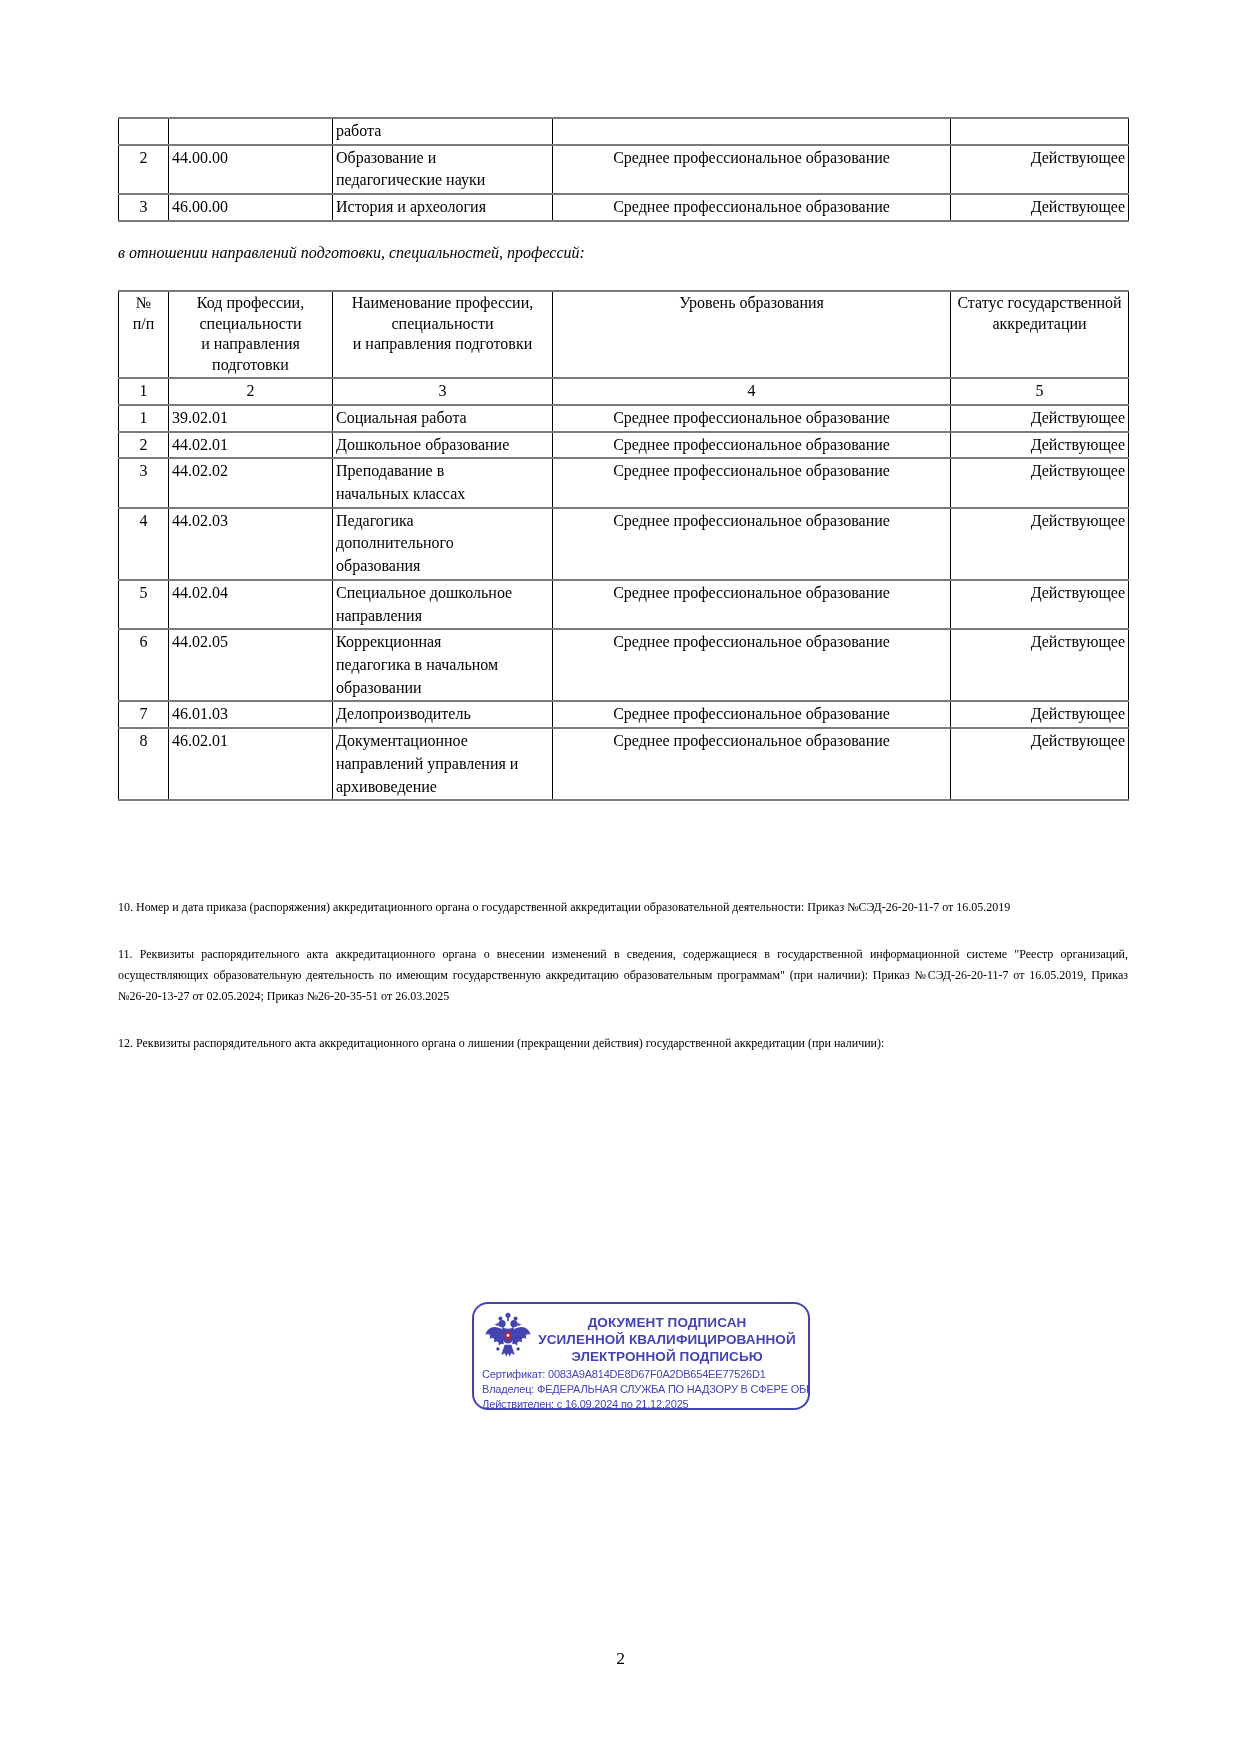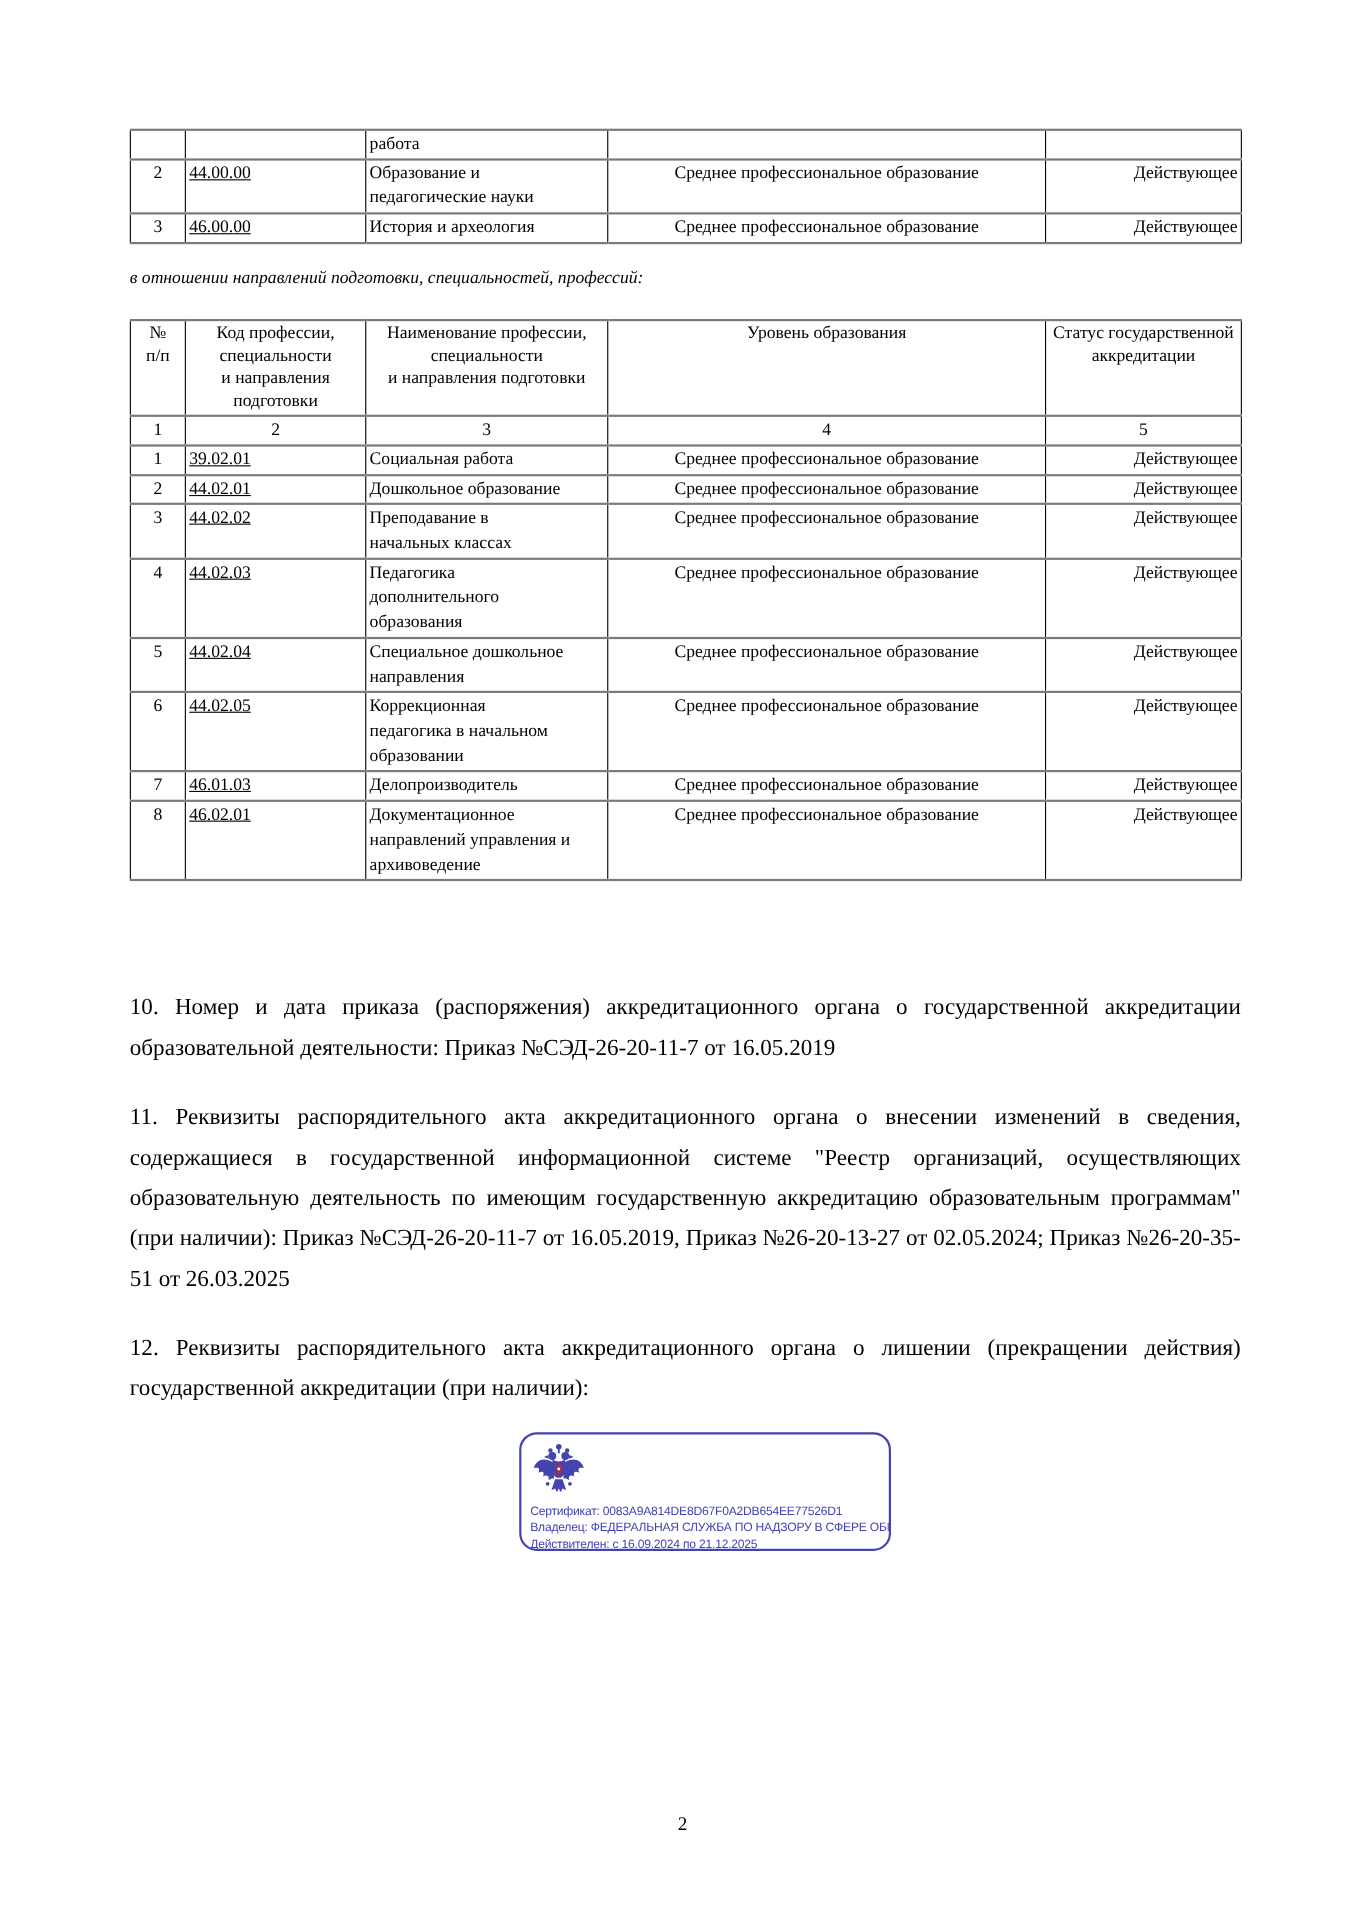--- a/index.html
+++ b/index.html
@@ -35,37 +35,37 @@
     white-space: pre-line;
     overflow: hidden;
   }
   .col-num   { width: 50px; }
   .col-code  { width: 164px; }
   .col-name  { width: 220px; }
   .col-level { width: 398px; }
   .col-stat  { width: 178px; }
 
   td.c-num  { text-align: center; }
-  td.c-code { text-align: left; text-decoration: underline; }
+  td.c-code { text-align: left; }
   td.c-name { text-align: left; }
   td.c-level{ text-align: center; }
   td.c-stat { text-align: right; }
   th.hdr    { text-align: center; line-height: 1.3; padding-top: 3px; }
   tr.colnums td { text-align: center; }
 
   
   .intro {
     margin-top: 22px;
     font-size: 16px;
     width: 1010px;
     font-style: italic;
   }
   .para {
     width: 1010px;
-    font-size: 21px;
+    font-size: 12px;
     line-height: 1.75;
     text-align: justify;
   }
   #para10 { margin-top: 96px; }
   #para11 { margin-top: 26px; }
   #para12 { margin-top: 26px; }
 
   
   .stamp {
     position: absolute;
@@ -271,20 +271,25 @@
 
           <path d="M26 40 L22 52 L26 50 L28 54 L30 50 L32 54 L34 50 L38 52 L34 40 Z"></path>
 
           <circle cx="18" cy="45" r="2"></circle>
           <circle cx="42" cy="45" r="2"></circle>
         </g>
 
         <rect x="26" y="24" width="8" height="11" rx="2.5" fill="#993055"></rect>
         <circle cx="30" cy="29" r="1.6" fill="#ffffff"></circle>
       </svg>
+      <div class="stamp-title">
+        <div>ДОКУМЕНТ ПОДПИСАН</div>
+        <div>УСИЛЕННОЙ КВАЛИФИЦИРОВАННОЙ</div>
+        <div>ЭЛЕКТРОННОЙ ПОДПИСЬЮ</div>
+      </div>
     </div>
     <div class="stamp-certs">
       <div>Сертификат: 0083A9A814DE8D67F0A2DB654EE77526D1</div>
       <div>Владелец: ФЕДЕРАЛЬНАЯ СЛУЖБА ПО НАДЗОРУ В СФЕРЕ ОБРАЗОВАНИЯ И НАУКИ</div>
       <div>Действителен: с 16.09.2024 по 21.12.2025</div>
     </div>
   </div>
 
   <div class="page-number">2</div>
 

